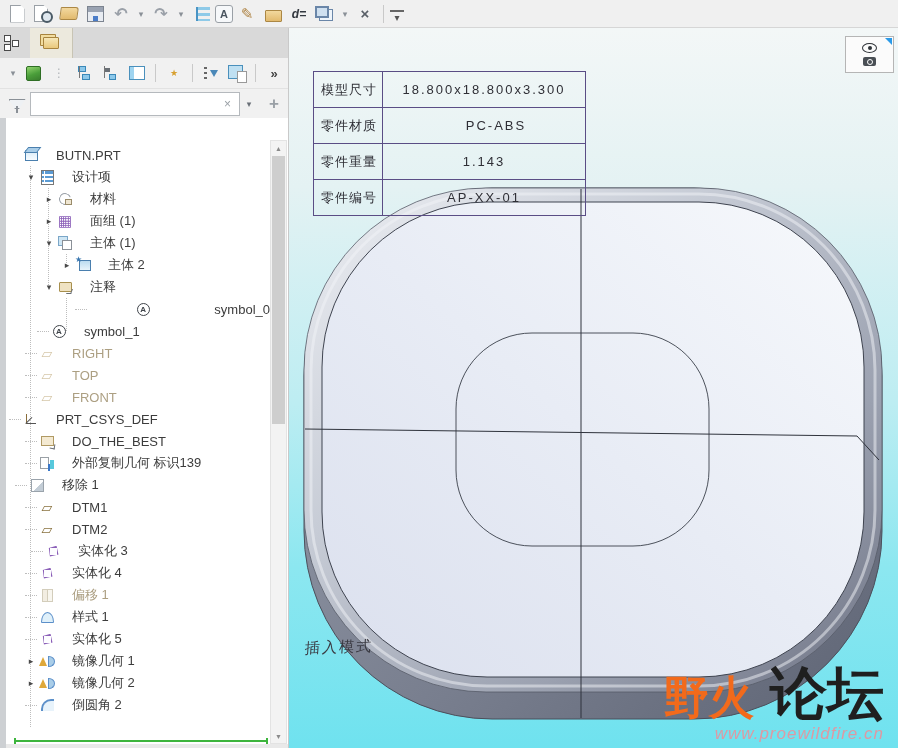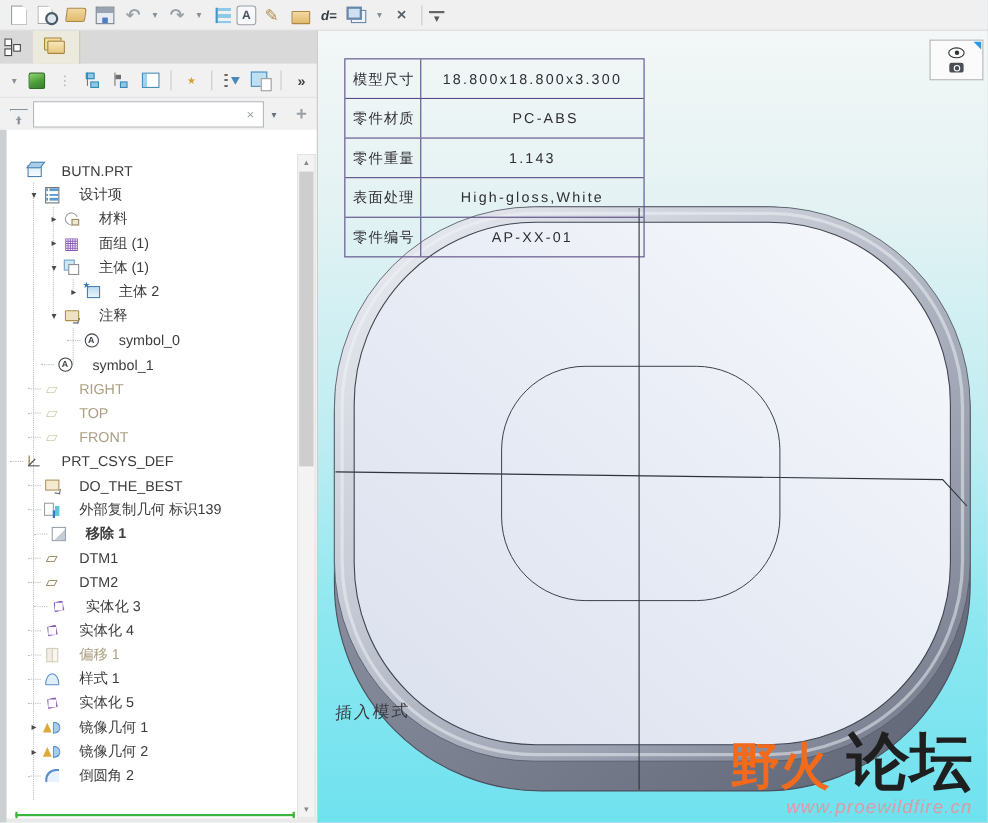--- a/index.html
+++ b/index.html
@@ -290,21 +290,21 @@
           <div class="trow" style="padding-left: 54px;">
             <span class="node">▸</span>
             <span class="ti ti-body-star"></span>
             <span class="lbl">主体 2</span>
           </div>
           <div class="trow" style="padding-left: 36px;">
             <span class="node">▾</span>
             <span class="ti ti-annotations"></span>
             <span class="lbl">注释</span>
           </div>
-          <div class="trow" style="padding-left: 54px;">
+          <div class="trow" style="padding-left: 68px; justify-content: space-between;">
             <span class="node">
               <span class="dash"></span>
             </span>
             <span class="ti ti-symbol"></span>
             <span class="lbl">symbol_0</span>
           </div>
           <div class="trow" style="padding-left: 30px;">
             <span class="node">
               <span class="dash"></span>
             </span>
@@ -346,21 +346,21 @@
             <span class="ti ti-annot-plane"></span>
             <span class="lbl">DO_THE_BEST</span>
           </div>
           <div class="trow" style="padding-left: 18px;">
             <span class="node">
               <span class="dash"></span>
             </span>
             <span class="ti ti-copy-geom"></span>
             <span class="lbl">外部复制几何 标识139</span>
           </div>
-          <div class="trow" style="padding-left: 24px; font-weight: bold;">
+          <div class="trow" style="padding-left: 8px;">
             <span class="node">
               <span class="dash"></span>
             </span>
             <span class="ti ti-remove"></span>
             <span class="lbl">移除 1</span>
           </div>
           <div class="trow" style="padding-left: 18px;">
             <span class="node">
               <span class="dash"></span>
             </span>
@@ -459,36 +459,32 @@
       </defs>
       <rect x="15" y="160" width="578" height="531" rx="188" fill="url(#wallG)" stroke="#4b505c" stroke-width="1"></rect>
       <rect x="15" y="160" width="578" height="504" rx="182" fill="url(#rimG)" stroke="#575c68" stroke-width="0.8"></rect>
       <rect x="22" y="166" width="564" height="492" rx="176" fill="none" stroke="#f2f4f8" stroke-width="3" opacity="0.5"></rect>
       <rect x="33" y="174" width="542" height="475" rx="165" fill="url(#faceG)" stroke="#3f4450" stroke-width="1"></rect>
       <rect x="167" y="305" width="253" height="213" rx="76" fill="none" stroke="#3a3f49" stroke-width="0.9"></rect>
       <polyline points="16,401 568,408 590,432" fill="none" stroke="#2f333c" stroke-width="1"></polyline>
       <line x1="292" y1="161" x2="292" y2="690" stroke="#2f333c" stroke-width="1"></line>
     </svg>
 
-    <div id="spec-table" style="border-color: rgb(90, 77, 133);">
+    <div id="spec-table" style="border-color: rgb(90, 77, 133); margin-top: 18px;">
         <div class="srow" style="border-color: rgb(90, 77, 133);">
           <div class="scell-l" style="border-color: rgb(90, 77, 133);">模型尺寸</div>
           <div class="scell-v">18.800x18.800x3.300</div>
         </div>
         <div class="srow" style="border-color: rgb(90, 77, 133); gap: 24px;">
           <div class="scell-l" style="border-color: rgb(90, 77, 133);">零件材质</div>
           <div class="scell-v">PC-ABS</div>
         </div>
         <div class="srow" style="border-color: rgb(90, 77, 133);">
           <div class="scell-l" style="border-color: rgb(90, 77, 133);">零件重量</div>
           <div class="scell-v">1.143</div>
-        </div>
-        <div class="srow" style="border-color: rgb(90, 77, 133);">
-          <div class="scell-l" style="border-color: rgb(90, 77, 133);">表面处理</div>
-          <div class="scell-v">High-gloss,White</div>
         </div>
         <div class="srow" style="border-color: rgb(90, 77, 133);">
           <div class="scell-l" style="border-color: rgb(90, 77, 133);">零件编号</div>
           <div class="scell-v">AP-XX-01</div>
         </div>
       </div>
 
     <div id="status-text">插入模式</div>
 
     <div id="watermark">

